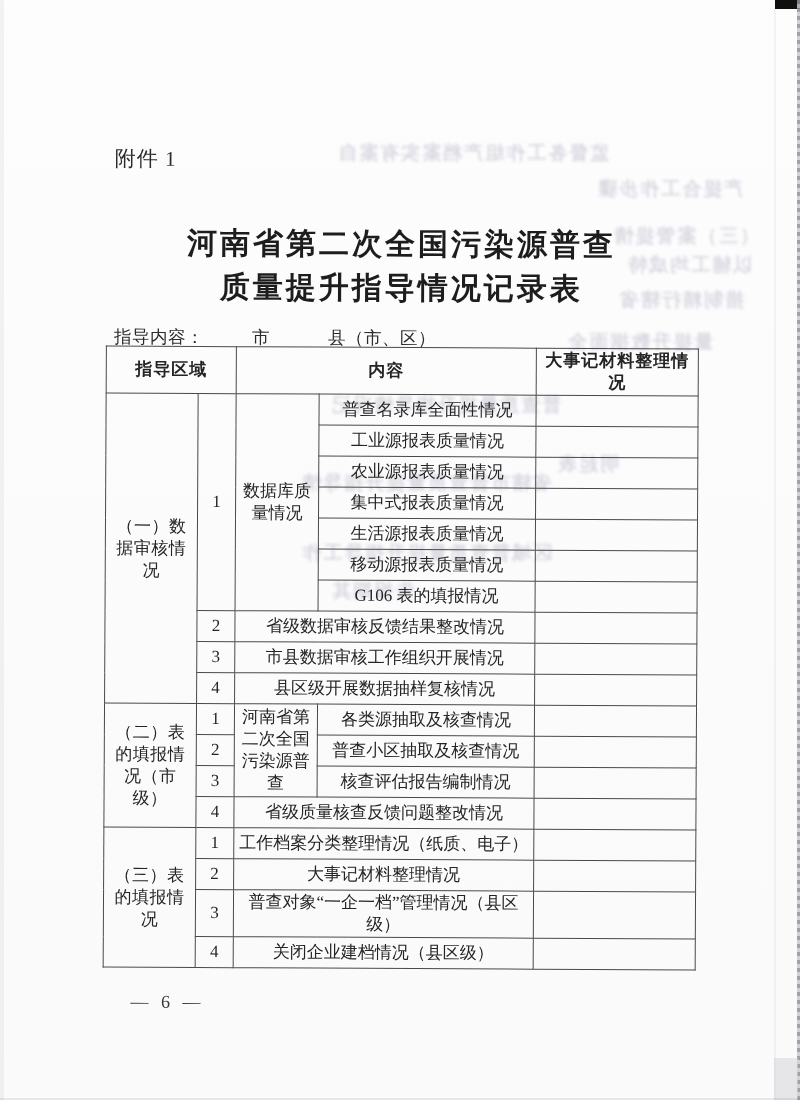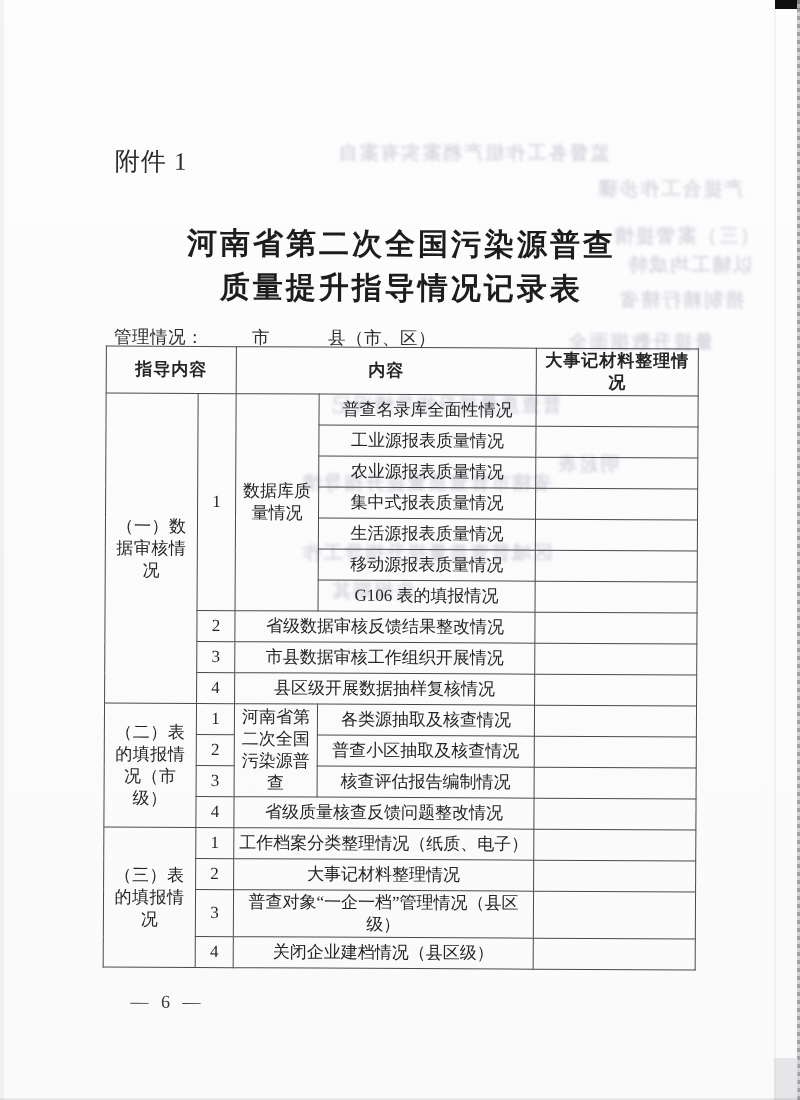--- a/index.html
+++ b/index.html
@@ -20,21 +20,21 @@
   .bottom-line{position:absolute;left:0;right:0;bottom:0;height:2px;background:rgba(0,0,0,.07);}
   .left-shade{position:absolute;left:0;top:0;bottom:0;width:4px;background:rgba(120,115,130,.08);}
   
   .bleed span{
     position:absolute;transform:scaleX(-1);
     filter:blur(1.4px);opacity:.30;color:#8d87a0;
     font-weight:700;font-size:19px;white-space:nowrap;letter-spacing:2px;
   }
   
   .content{position:absolute;inset:0;transform:rotate(.3deg);transform-origin:400px 520px;}
-  .attachment{position:absolute;left:113px;top:146px;font-size:25px;letter-spacing:1px;}
+  .attachment{position:absolute;left:113px;top:146px;font-size:21px;letter-spacing:1px;}
   .title{position:absolute;left:0;top:222px;width:800px;text-align:center;
     font-weight:700;font-size:30px;line-height:44px;letter-spacing:3px;color:#1d1d1d;}
   .region{position:absolute;left:113px;top:326px;font-size:17.5px;letter-spacing:.5px;}
   .region .city{margin-left:48px;}
   .region .county{margin-left:58px;text-align:right;}
   
   table.rec{
     position:absolute;left:105px;top:347px;width:592px;
     border-collapse:collapse;table-layout:fixed;
     font-size:17px;color:#242424;
@@ -80,34 +80,34 @@
   <div class="content">
 
     <div class="attachment">附件 1</div>
 
     <div class="title">
       <div>河南省第二次全国污染源普查</div>
       <div>质量提升指导情况记录表</div>
     </div>
 
     <div class="region">
-      <span>管理情况：</span><span class="city">市</span><span class="county">县（市、区）</span>
+      <span>指导内容：</span><span class="city">市</span><span class="county">县（市、区）</span>
     </div>
 
     <table class="rec">
       <colgroup>
         <col style="width:92px">
           <col style="width:38px">
           <col style="width:83px">
           <col style="width:217px">
           <col style="width:162px">
       </colgroup>
       <thead>
         <tr>
-          <th colspan="2">指导内容</th>
+          <th colspan="2">指导区域</th>
           <th colspan="2">内容</th>
           <th>大事记材料整理情况</th>
         </tr>
       </thead>
       <tbody>
 
         <tr>
           <td class="sec" rowspan="10">（一）数据审核情况</td>
           <td rowspan="7">1</td>
           <td class="grp" rowspan="7">数据库质量情况</td>

